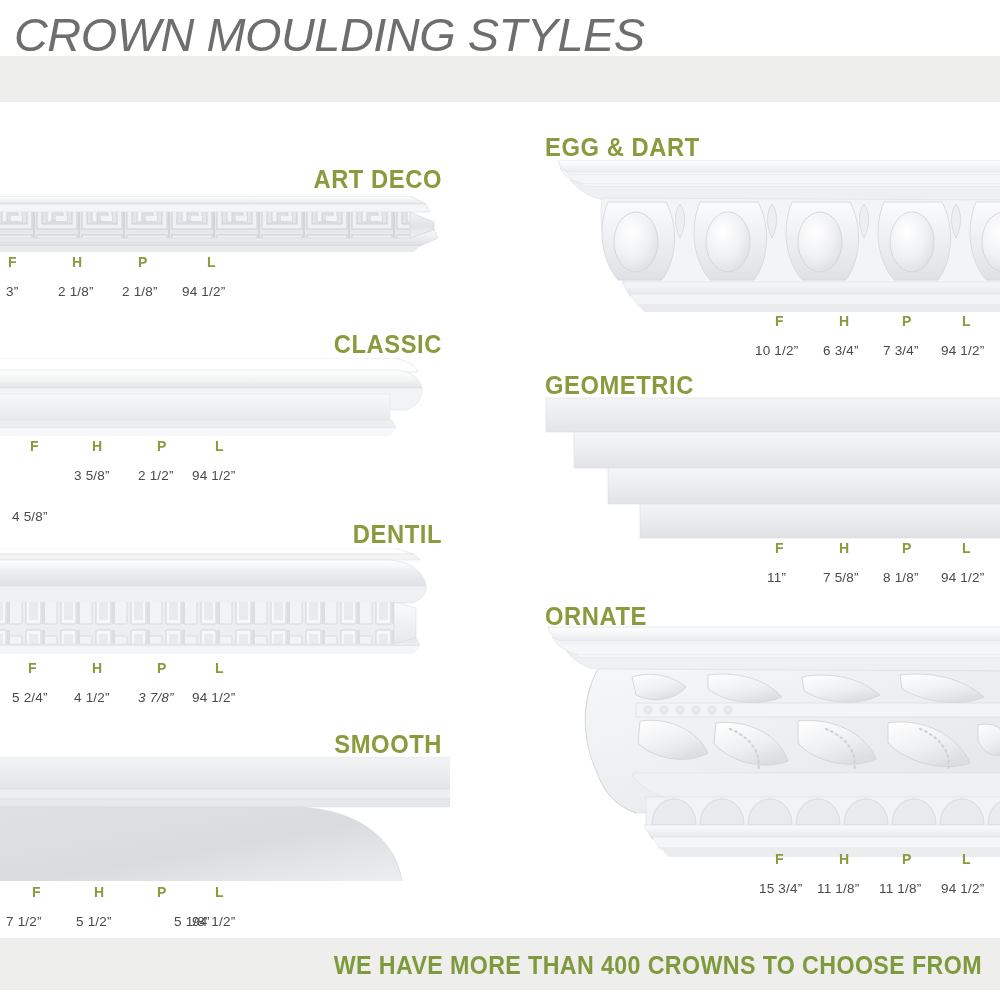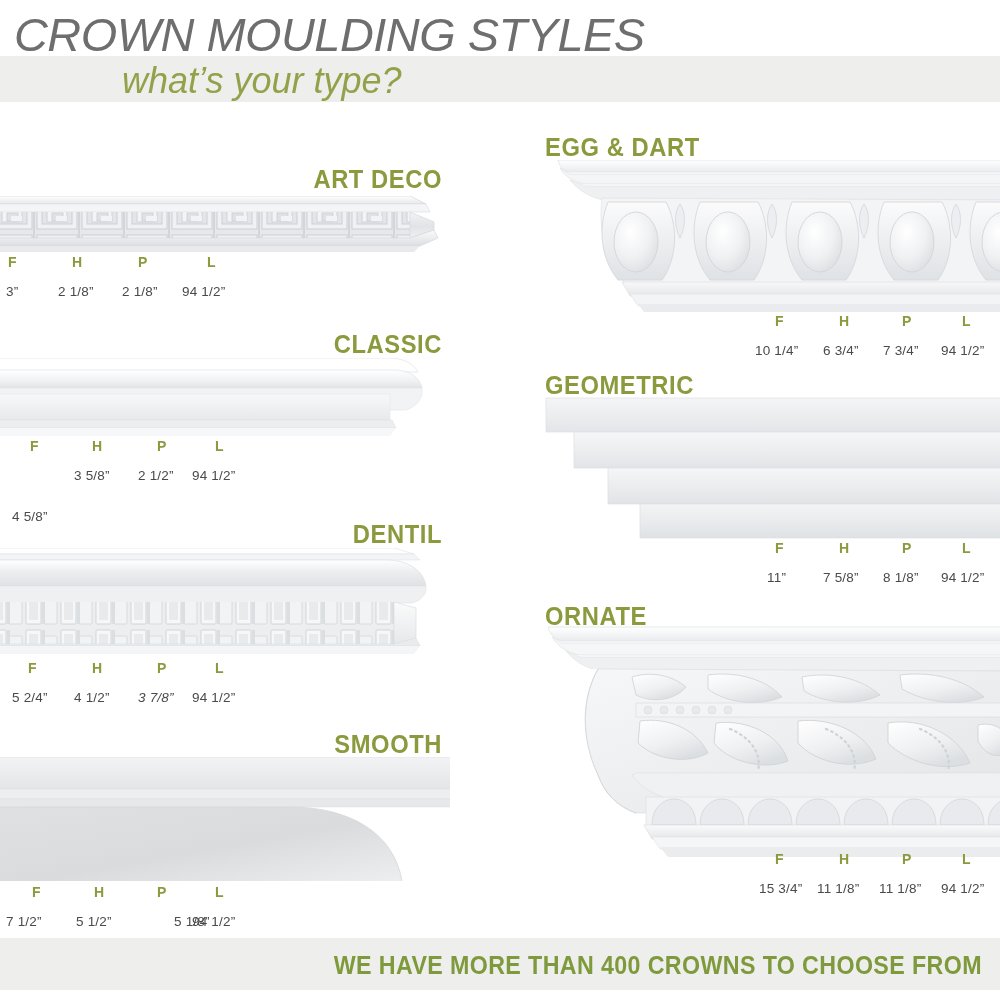--- a/index.html
+++ b/index.html
@@ -61,21 +61,20 @@
   .art{position:absolute;overflow:hidden;}
   .art svg{display:block;}
 </style>
 </head>
 <body>
 
 <div class="stage">
 
   <div class="hdr-band"></div>
   <div class="hdr-title">CROWN MOULDING STYLES</div>
-  <div class="hdr-sub">what’s your type?</div>
 
   <div class="blk-title right-al" style="left:0;top:165px;width:442px;text-align:right;">ART DECO</div>
   <div class="art" style="left:-10px;top:196px;width:450px;height:56px;">
     <svg width="450" height="56" viewBox="0 0 450 56">
       <defs>
         <linearGradient id="adTop" x1="0" y1="0" x2="0" y2="1">
           <stop offset="0" stop-color="#ffffff"></stop>
             <stop offset="1" stop-color="#e6e8ea"></stop>
         </linearGradient>
         <linearGradient id="adBody" x1="0" y1="0" x2="0" y2="1">
@@ -304,21 +303,21 @@
     </svg>
   </div>
   <div class="spec" style="left:755px;top:313px;width:250px;">
     <div class="hdr-row">
       <span class="cell" style="left:20px;">F</span>
       <span class="cell" style="left:84px;">H</span>
       <span class="cell" style="left:147px;">P</span>
       <span class="cell" style="left:207px;">L</span>
     </div>
     <div class="val-row" style="margin-top:10px;">
-      <span class="cell" style="left:0px;">10 1/4”</span>
+      <span class="cell" style="left:0px;">10 1/2”</span>
       <span class="cell" style="left:68px;">6 3/4”</span>
       <span class="cell" style="left:128px;">7 3/4”</span>
       <span class="cell" style="left:186px;">94 1/2”</span>
     </div>
   </div>
 
   <div class="blk-title left-al" style="left:545px;top:371px;">GEOMETRIC</div>
   <div class="art" style="left:540px;top:396px;width:470px;height:146px;">
     <svg width="470" height="146" viewBox="0 0 470 146">
       <defs>

